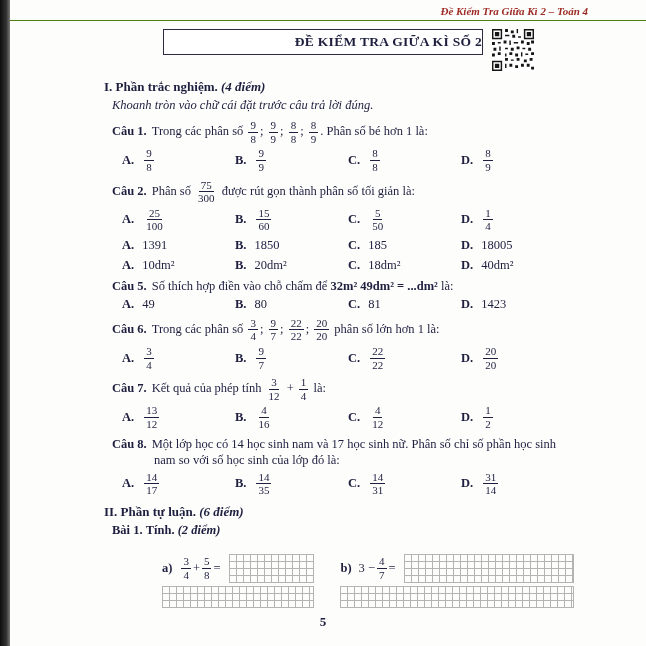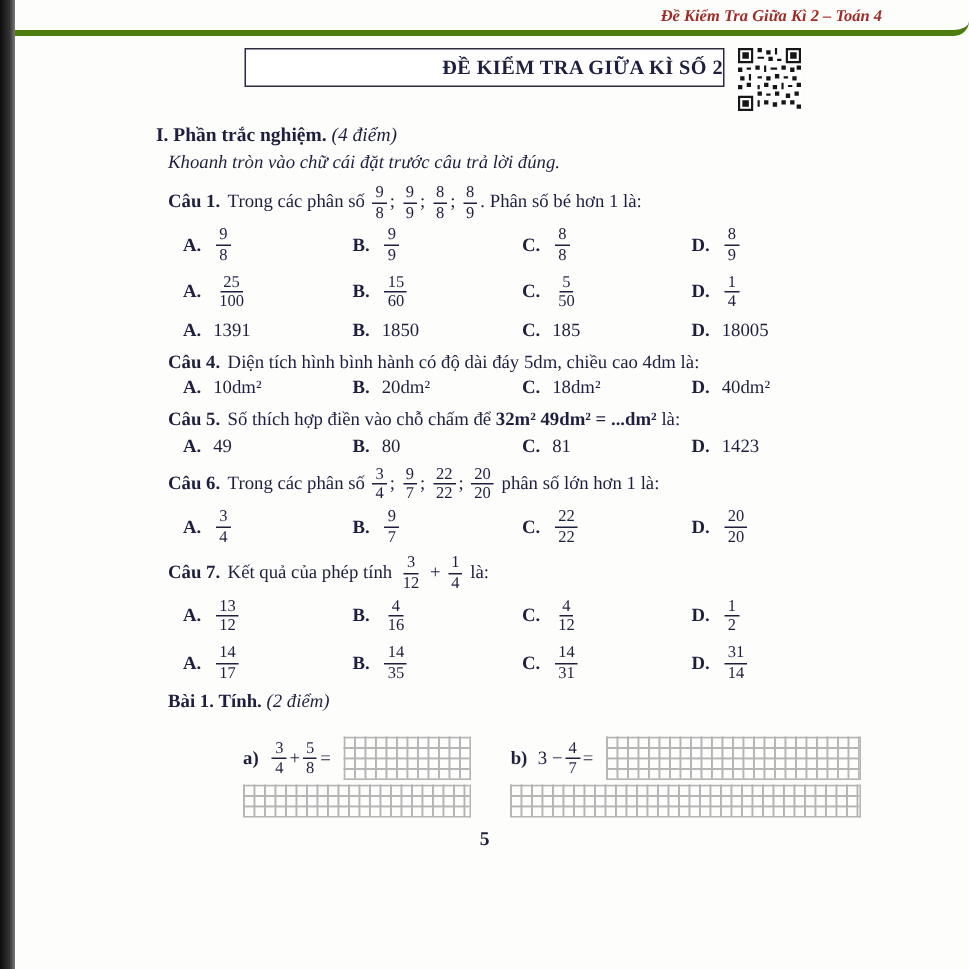--- a/index.html
+++ b/index.html
@@ -6,33 +6,32 @@
   body{
     width:646px;height:646px;position:relative;overflow:hidden;
     background:#fdfdfc;color:#1e1e3f;
     font-family:"Liberation Serif", serif;font-size:12.5px;
   }
   .spine{position:absolute;left:0;top:0;width:10px;height:646px;
     background:linear-gradient(90deg,#0d0d0d,#353535 65%,#7a7a7a);z-index:5}
   .running-header{
     padding:5px 58px 3px 0;text-align:right;
     font-size:11px;font-weight:bold;font-style:italic;color:#9e2b25;
-    border-bottom:4px solid #4d7c0f;
-    border-radius:10px;
+    border-bottom:1px solid #4d7c0f;
   }
   .title-row{position:relative;margin:8px 0 4px;height:46px}
   .title-box{
     width:318px;margin:0 auto;border:1.5px solid #2a2a40;
     text-align:right;font-weight:bold;font-size:13.5px;
     padding:4px 0;letter-spacing:.3px;background:#fff;
   }
   .qr{position:absolute;right:112px;top:0;width:42px;height:42px}
   .content{padding:0 72px 0 104px}
   .b{font-weight:bold}
-  .bi{font-weight:normal;font-style:italic}
+  .bi{font-weight:bold;font-style:italic}
   .sec-heading{font-size:13px;margin:2px 0 3px}
   .sec2{margin-top:7px}
   .instruction{font-style:italic;padding-left:8px;margin-bottom:6px}
   .question{margin-bottom:5px;padding-left:8px}
   .qline{padding-left:42px;text-indent:-42px;line-height:1.32}
   .qlabel{margin-right:5px}
   .options{display:flex;margin-top:2px;padding-left:10px;align-items:center}
   .opt{width:25%;display:flex;align-items:center;cursor:pointer}
   .optkey{margin-right:8px}
   .frac{display:inline-flex;flex-direction:column;align-items:center;
@@ -125,20 +124,24 @@
           <div class="opt">
             <span class="b optkey">D.</span>
             <span class="frac">
               <span class="num">8</span>
               <span class="den">9</span>
             </span>
           </div>
         </div>
       </div>
       <div class="question">
+        <div class="qline"><span class="b qlabel">Câu 2.</span><span>Phân số </span><span class="frac">
+            <span class="num">75</span>
+            <span class="den">300</span>
+          </span><span> được rút gọn thành phân số tối giản là:</span></div>
         <div class="options">
           <div class="opt">
             <span class="b optkey">A.</span>
             <span class="frac">
               <span class="num">25</span>
               <span class="den">100</span>
             </span>
           </div>
           <div class="opt">
             <span class="b optkey">B.</span>
@@ -177,21 +180,20 @@
             <span class="b optkey">C.</span>
             <span>185</span>
           </div>
           <div class="opt">
             <span class="b optkey">D.</span>
             <span>18005</span>
           </div>
         </div>
       </div>
       <div class="question">
-        <div class="qline"><span class="b qlabel">Câu 4.</span><span>Diện tích hình bình hành có độ dài đáy 5dm, chiều cao 4dm là:</span></div>
         <div class="options">
           <div class="opt">
             <span class="b optkey">A.</span>
             <span>10dm²</span>
           </div>
           <div class="opt">
             <span class="b optkey">B.</span>
             <span>20dm²</span>
           </div>
           <div class="opt">
@@ -303,20 +305,21 @@
           <div class="opt">
             <span class="b optkey">D.</span>
             <span class="frac">
               <span class="num">1</span>
               <span class="den">2</span>
             </span>
           </div>
         </div>
       </div>
       <div class="question">
+        <div class="qline"><span class="b qlabel">Câu 8.</span><span>Một lớp học có 14 học sinh nam và 17 học sinh nữ. Phân số chỉ số phần học sinh nam so với số học sinh của lớp đó là:</span></div>
         <div class="options">
           <div class="opt">
             <span class="b optkey">A.</span>
             <span class="frac">
               <span class="num">14</span>
               <span class="den">17</span>
             </span>
           </div>
           <div class="opt">
             <span class="b optkey">B.</span>
@@ -336,20 +339,24 @@
             <span class="b optkey">D.</span>
             <span class="frac">
               <span class="num">31</span>
               <span class="den">14</span>
             </span>
           </div>
         </div>
       </div>
     </div>
 
+  <div class="sec-heading sec2">
+    <span class="b">II. Phần tự luận.</span>
+    <span class="bi">(6 điểm)</span>
+  </div>
 
   <div class="bai-heading">
     <span class="b">Bài 1.</span>
     <span class="b">Tính.</span>
     <span class="bi">(2 điểm)</span>
   </div>
 
   <div id="exercises" class="exercises">
       <div class="exercise exercise-a">
         <div class="expr-row">

